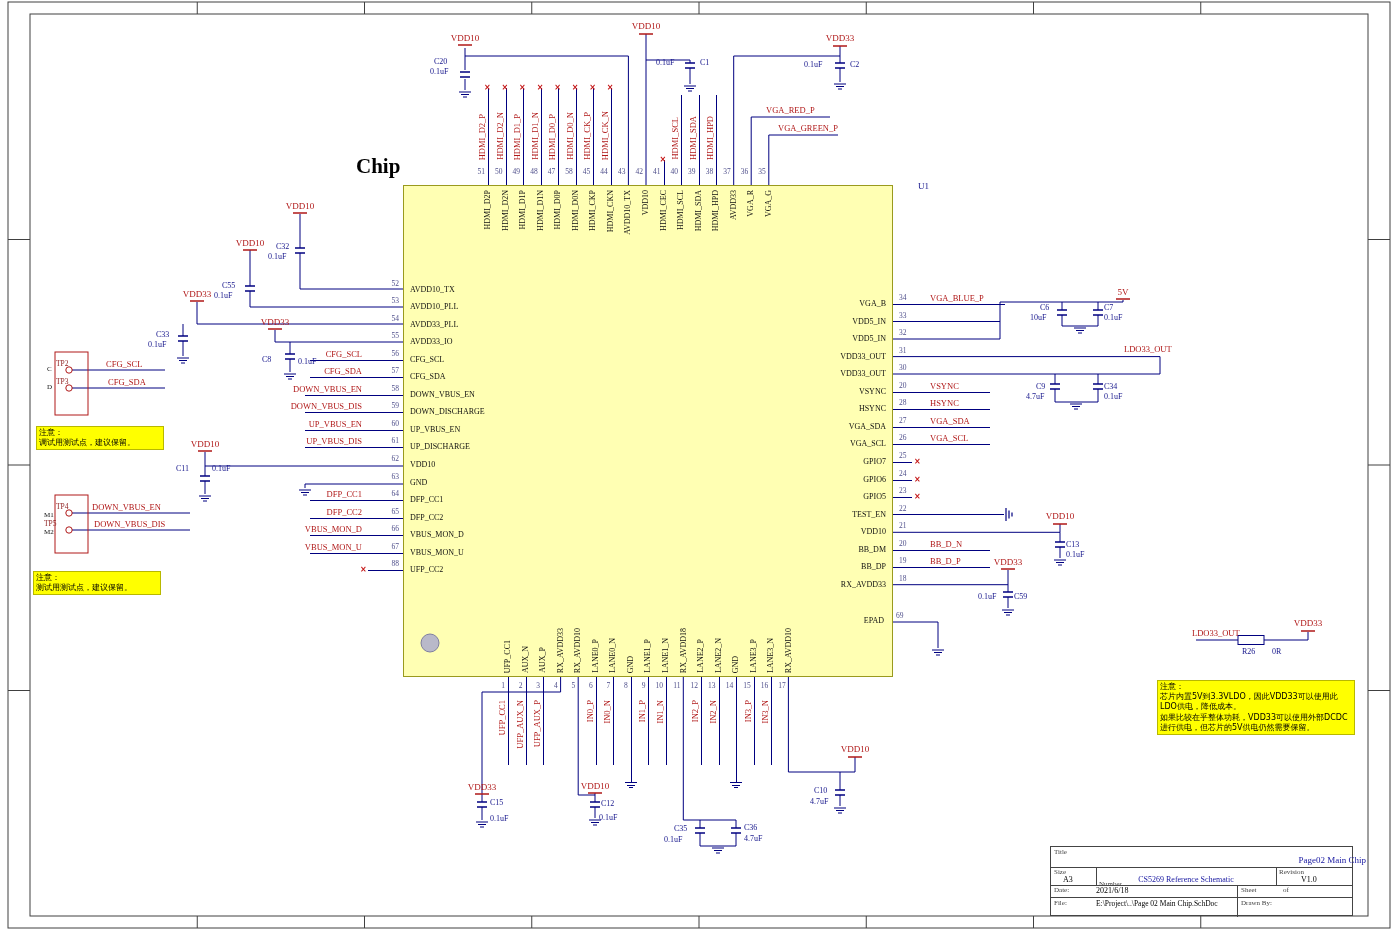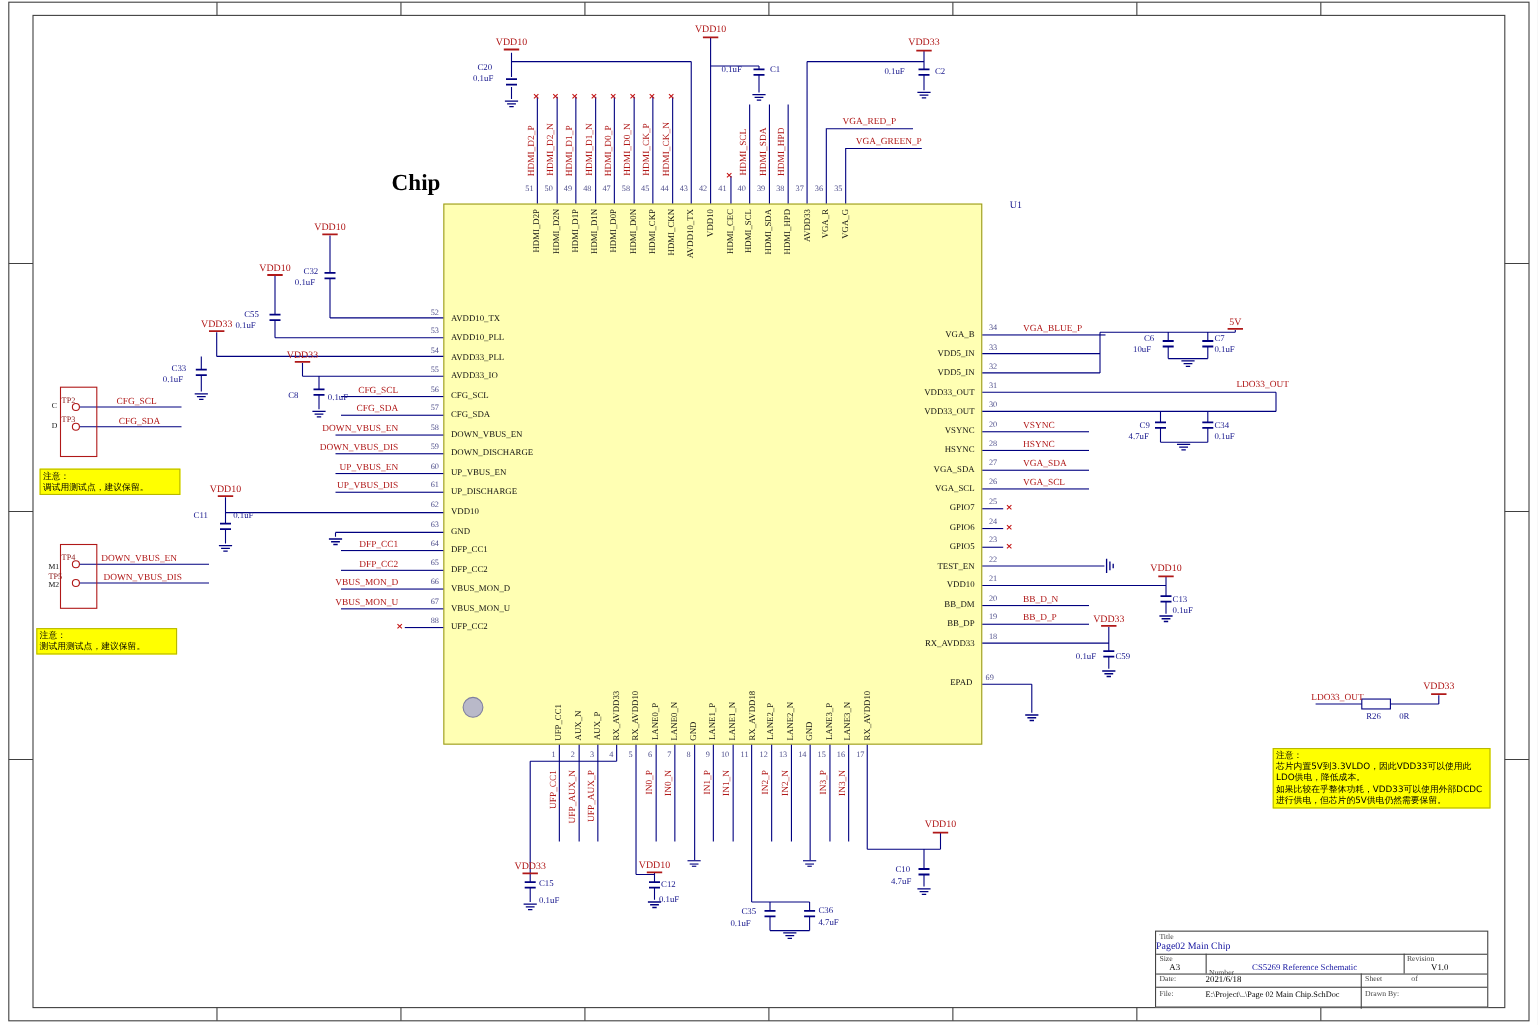--- a/index.html
+++ b/index.html
@@ -771,21 +771,21 @@
     </div>
 
   <div id="tblock">
     <i class="line" style="left:0;top:20px;width:100%;height:1px"></i>
     <i class="line" style="left:0;top:38px;width:100%;height:1px"></i>
     <i class="line" style="left:0;top:50px;width:100%;height:1px"></i>
     <i class="line" style="left:45px;top:20px;width:1px;height:18px"></i>
     <i class="line" style="left:225px;top:20px;width:1px;height:18px"></i>
     <i class="line" style="left:186px;top:38px;width:1px;height:32px"></i>
     <span class="tlab" style="left:3px;top:1px">Title</span>
-    <span class="tval tblu" style="left:0;top:8px;width:100%;text-align:left;font-size:9px">Page02 Main Chip</span>
+    <span class="tval tblu" style="left:14px;top:8px;width:100%;text-align:right;font-size:9px">Page02 Main Chip</span>
     <span class="tlab" style="left:3px;top:21px">Size</span>
     <span class="tval" style="left:12px;top:28px">A3</span>
     <span class="tlab" style="left:48px;top:33px">Number</span>
     <span class="tval tblu" style="left:45px;top:28px;width:180px;text-align:center">CS5269 Reference Schematic</span>
     <span class="tlab" style="left:228px;top:21px">Revision</span>
     <span class="tval" style="left:250px;top:28px">V1.0</span>
     <span class="tlab" style="left:3px;top:39px">Date:</span>
     <span class="tval" style="left:45px;top:39px">2021/6/18</span>
     <span class="tlab" style="left:190px;top:39px">Sheet</span>
     <span class="tlab" style="left:232px;top:39px">of</span>

